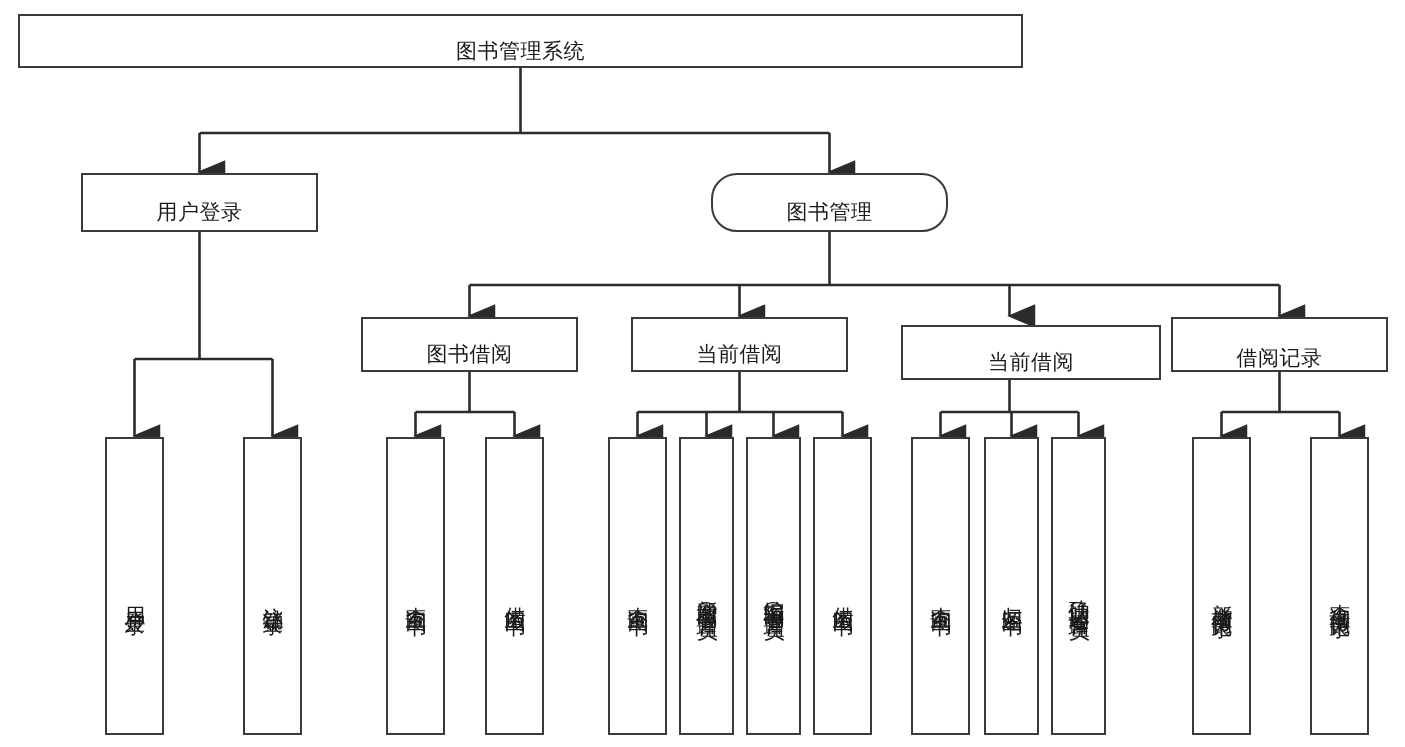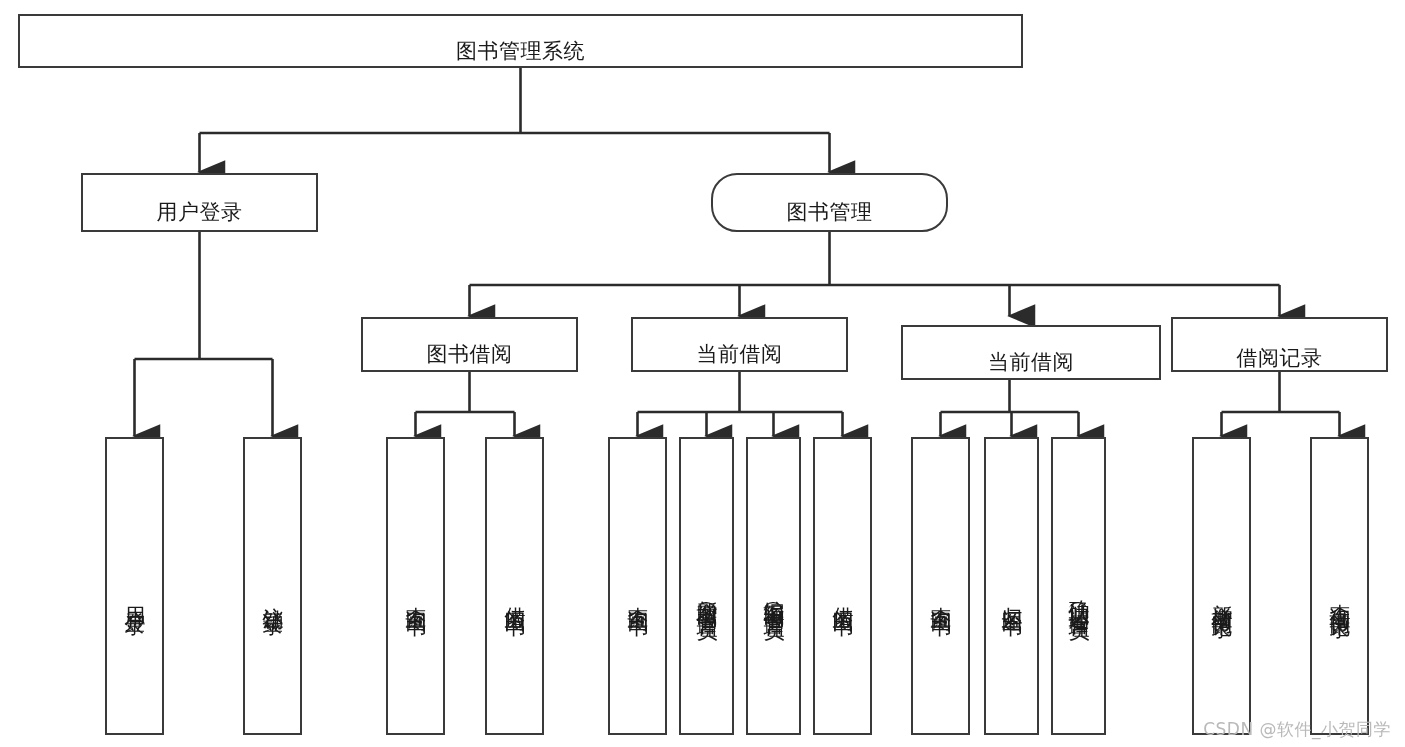--- a/index.html
+++ b/index.html
@@ -169,15 +169,14 @@
         <span class="node-label">确认归还（管理员）</span>
       </div>
       <div class="node vert" style="left: 1192px; top: 437px; width: 59px; height: 298px;">
         <span class="node-label">新增借阅记录</span>
       </div>
       <div class="node vert" style="left: 1310px; top: 437px; width: 59px; height: 298px;">
         <span class="node-label">查询借阅记录</span>
       </div>
     </div>
 
-  <div id="watermark">CSDN @软件_小贺同学</div>
 
 </div>
 
 </body></html>

